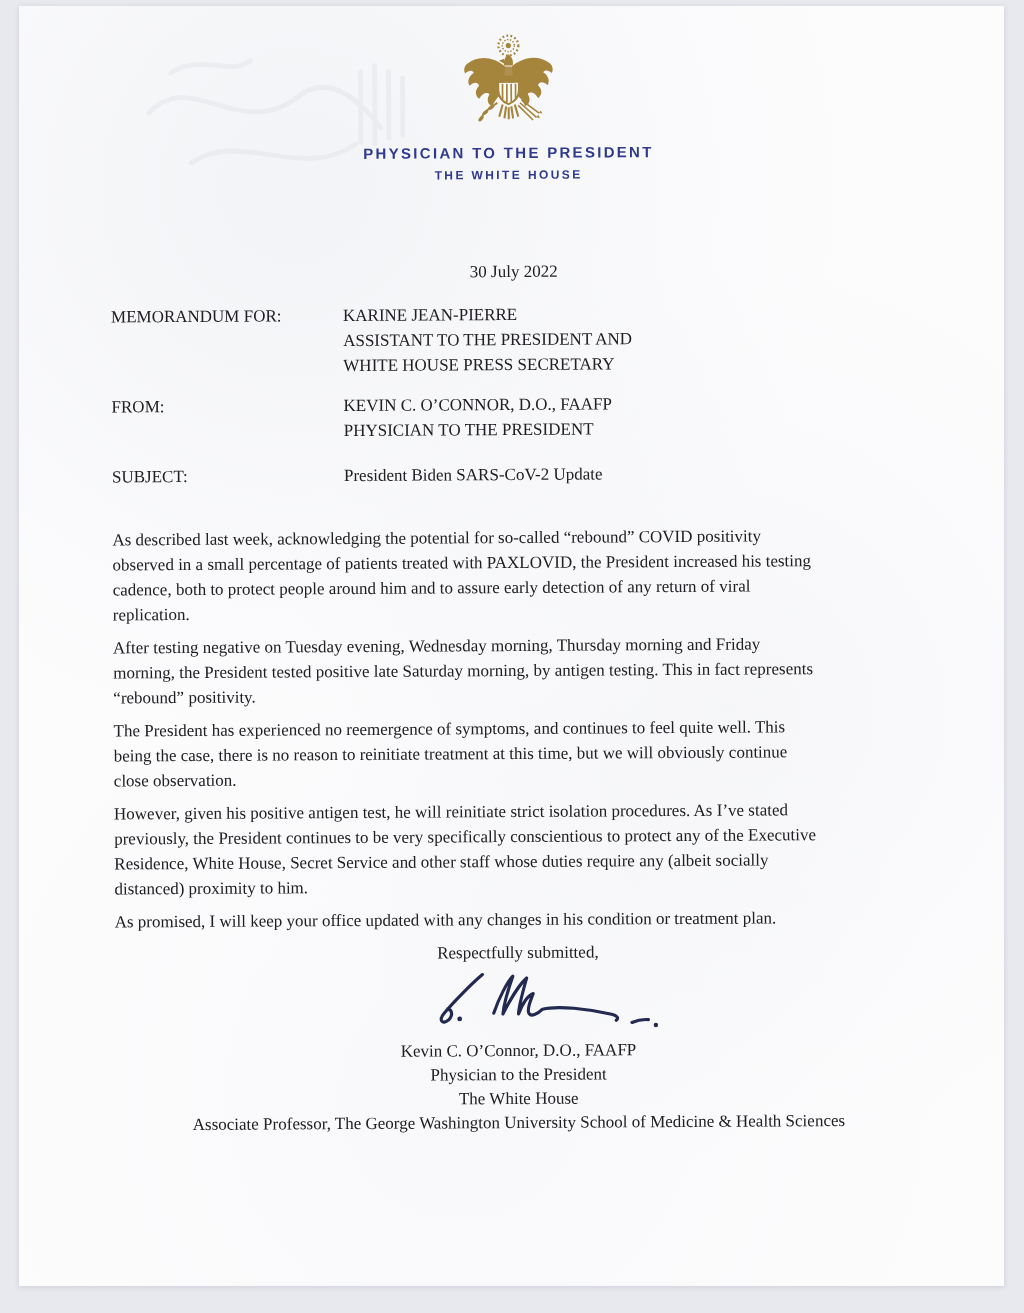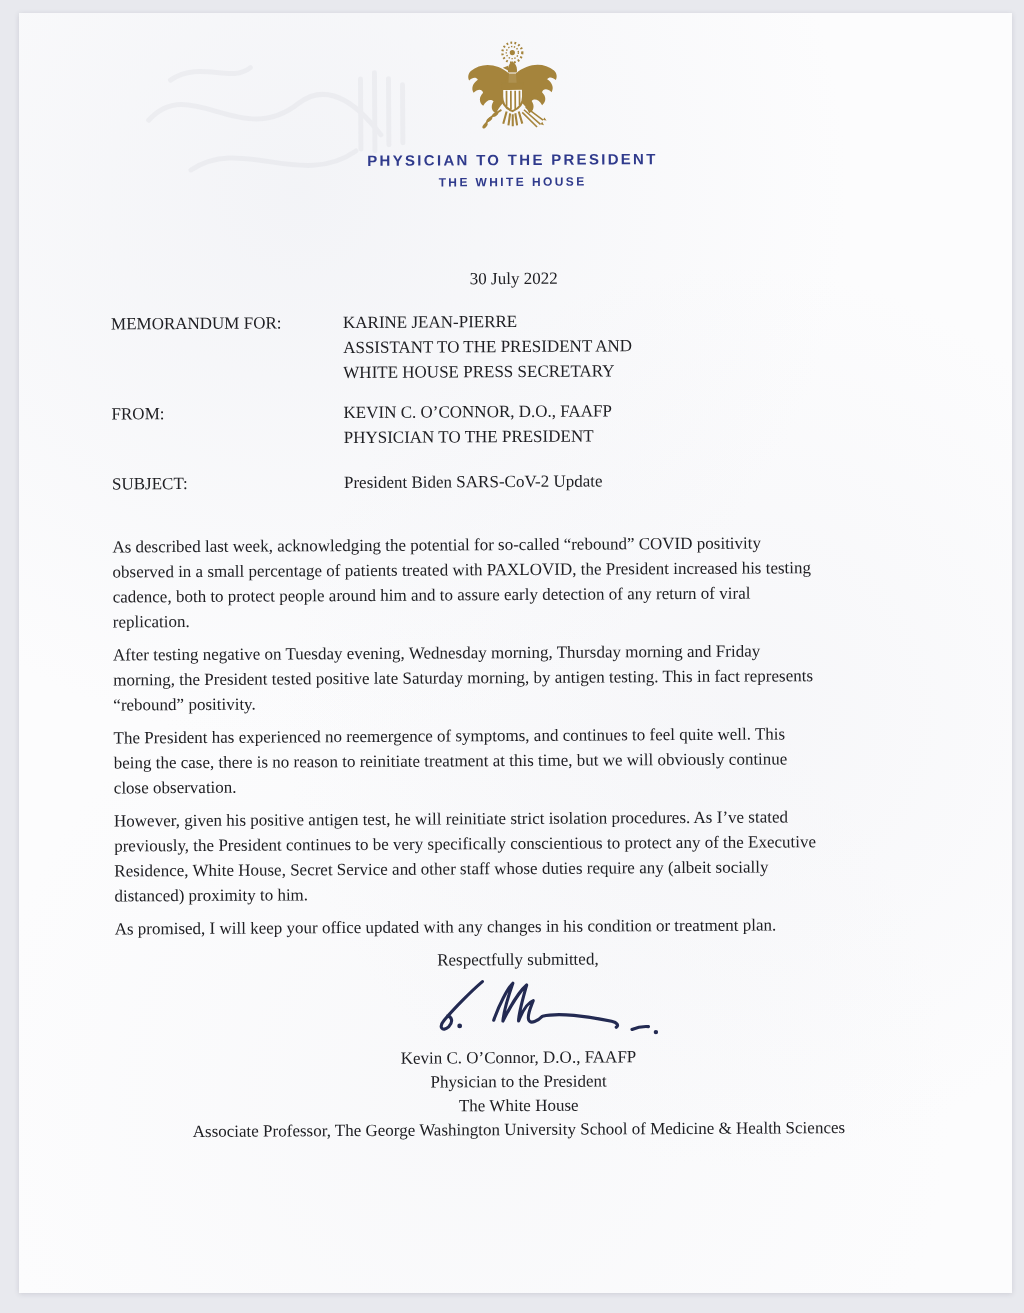--- a/index.html
+++ b/index.html
@@ -4,28 +4,27 @@
 <style>
   html,body{margin:0;padding:0;}
   body{
     width:1024px;height:1313px;
     background:#e8e9ee;
     font-family:"Liberation Serif", serif;
     position:relative;overflow:hidden;
     color:#1f1f23;
   }
   .page{
-    position:absolute;left:19px;top:13px;width:985px;height:1280px;
+    position:absolute;left:19px;top:6px;width:985px;height:1280px;
     background:#fcfcfd;
     background-image:
       radial-gradient(circle at 28% 14%, rgba(228,230,237,.38), transparent 42%),
       radial-gradient(circle at 72% 55%, rgba(233,234,240,.30), transparent 45%),
       radial-gradient(circle at 45% 85%, rgba(236,237,241,.25), transparent 40%);
     box-shadow:0 1px 5px rgba(60,60,85,.16);
-    padding-left:8px;
   }
   .rot{position:absolute;inset:0;transform:rotate(-0.35deg);}
   .ghost{position:absolute;left:115px;top:25px;opacity:.07;}
   .letterhead{position:absolute;top:26px;left:0;right:0;text-align:center;}
   .seal{display:block;margin:0 auto;}
   .lh-title{
     margin-top:12px;
     font-family:"Liberation Sans", sans-serif;font-weight:bold;
     font-size:15px;letter-spacing:2.3px;color:#2f3a8c;
   }

